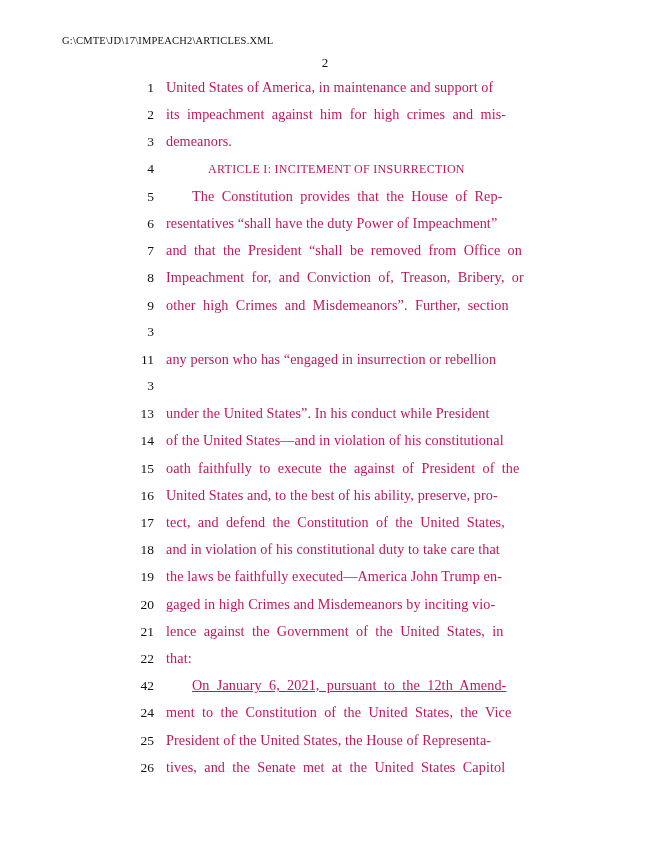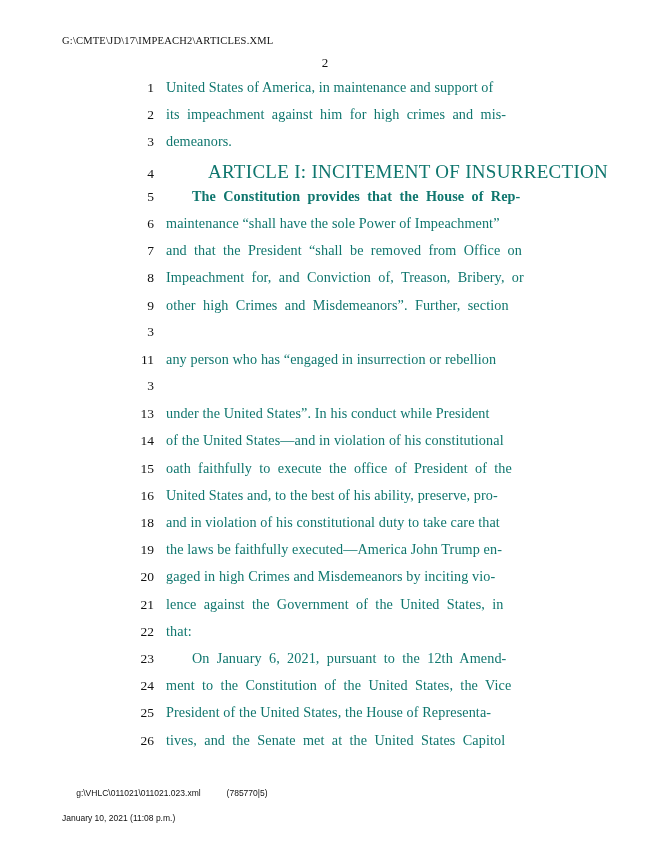--- a/index.html
+++ b/index.html
@@ -56,21 +56,21 @@
     flex: 0 0 26px;
     text-align: right;
     font-size: 13.5px;
     color: #111;
     padding-right: 12px;
     box-sizing: content-box;
   }
   .line-text {
     flex: 1 1 auto;
     font-size: 14.2px;
-    color: #0f766e;
+    color: #be185d;
     white-space: pre;
     letter-spacing: 0.1px;
   }
   .sc {
     font-variant: small-caps;
   }
   .footer {
     position: absolute;
     left: 62px;
     bottom: 24px;
@@ -104,29 +104,29 @@
     <div class="line-row">
       <div class="line-no">2</div>
       <div class="line-text">its  impeachment  against  him  for  high  crimes  and  mis-</div>
     </div>
     <div class="line-row">
       <div class="line-no">3</div>
       <div class="line-text">demeanors.</div>
     </div>
     <div class="line-row">
       <div class="line-no">4</div>
-      <div class="line-text sc" style="padding-left:42px;font-size:19px;letter-spacing:0.3px;">ARTICLE I: INCITEMENT OF INSURRECTION</div>
+      <div class="line-text sc" style="padding-left:42px;font-size:12px;letter-spacing:0.3px;">ARTICLE I: INCITEMENT OF INSURRECTION</div>
     </div>
     <div class="line-row">
       <div class="line-no">5</div>
-      <div class="line-text" style="padding-left:26px;font-weight:bold;">The  Constitution  provides  that  the  House  of  Rep-</div>
+      <div class="line-text" style="padding-left:26px;">The  Constitution  provides  that  the  House  of  Rep-</div>
     </div>
     <div class="line-row">
       <div class="line-no">6</div>
-      <div class="line-text">maintenance “shall have the sole Power of Impeachment”</div>
+      <div class="line-text">resentatives “shall have the duty Power of Impeachment”</div>
     </div>
     <div class="line-row">
       <div class="line-no">7</div>
       <div class="line-text">and  that  the  President  “shall  be  removed  from  Office  on</div>
     </div>
     <div class="line-row">
       <div class="line-no">8</div>
       <div class="line-text">Impeachment  for,  and  Conviction  of,  Treason,  Bribery,  or</div>
     </div>
     <div class="line-row">
@@ -146,65 +146,63 @@
     <div class="line-row">
       <div class="line-no">13</div>
       <div class="line-text">under the United States”. In his conduct while President</div>
     </div>
     <div class="line-row">
       <div class="line-no">14</div>
       <div class="line-text">of the United States—and in violation of his constitutional</div>
     </div>
     <div class="line-row">
       <div class="line-no">15</div>
-      <div class="line-text">oath  faithfully  to  execute  the  office  of  President  of  the</div>
+      <div class="line-text">oath  faithfully  to  execute  the  against  of  President  of  the</div>
     </div>
     <div class="line-row">
       <div class="line-no">16</div>
       <div class="line-text">United States and, to the best of his ability, preserve, pro-</div>
     </div>
     <div class="line-row">
+      <div class="line-no">17</div>
+      <div class="line-text">tect,  and  defend  the  Constitution  of  the  United  States,</div>
+    </div>
+    <div class="line-row">
       <div class="line-no">18</div>
       <div class="line-text">and in violation of his constitutional duty to take care that</div>
     </div>
     <div class="line-row">
       <div class="line-no">19</div>
       <div class="line-text">the laws be faithfully executed—America John Trump en-</div>
     </div>
     <div class="line-row">
       <div class="line-no">20</div>
       <div class="line-text">gaged in high Crimes and Misdemeanors by inciting vio-</div>
     </div>
     <div class="line-row">
       <div class="line-no">21</div>
       <div class="line-text">lence  against  the  Government  of  the  United  States,  in</div>
     </div>
     <div class="line-row">
       <div class="line-no">22</div>
       <div class="line-text">that:</div>
     </div>
     <div class="line-row">
-      <div class="line-no">23</div>
-      <div class="line-text" style="padding-left:26px;">On  January  6,  2021,  pursuant  to  the  12th  Amend-</div>
+      <div class="line-no">42</div>
+      <div class="line-text" style="padding-left:26px;text-decoration:underline;">On  January  6,  2021,  pursuant  to  the  12th  Amend-</div>
     </div>
     <div class="line-row">
       <div class="line-no">24</div>
       <div class="line-text">ment  to  the  Constitution  of  the  United  States,  the  Vice</div>
     </div>
     <div class="line-row">
       <div class="line-no">25</div>
       <div class="line-text">President of the United States, the House of Representa-</div>
     </div>
     <div class="line-row">
       <div class="line-no">26</div>
       <div class="line-text">tives,  and  the  Senate  met  at  the  United  States  Capitol</div>
     </div>
 
   </div>
 
-  <div class="footer">
-    <div class="row1">
-      <span>g:\VHLC\011021\011021.023.xml</span><span class="footer-code">(785770|5)</span>
-    </div>
-    <div>January 10, 2021 (11:08 p.m.)</div>
-  </div>
 
 </div>
 
 </body></html>

